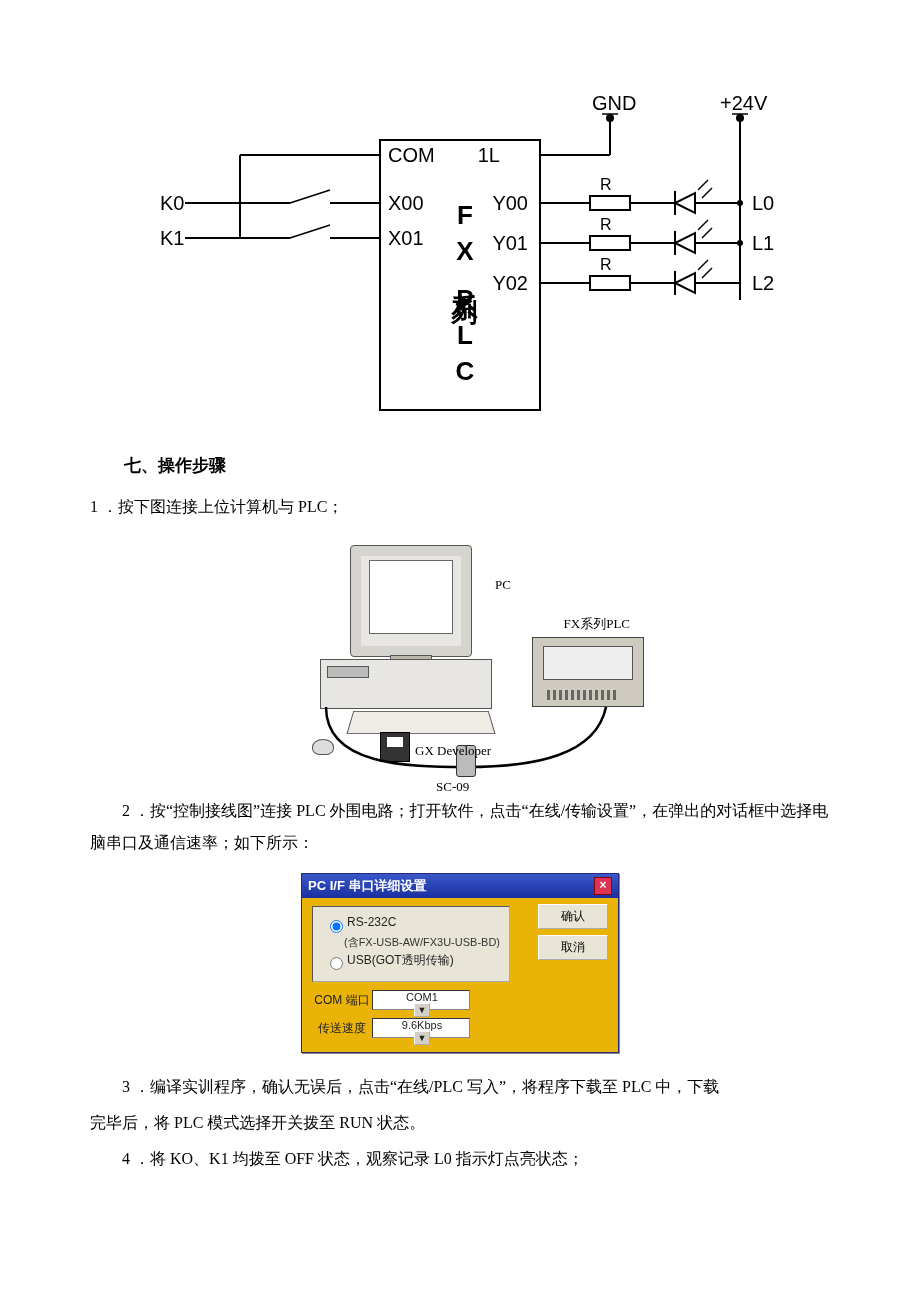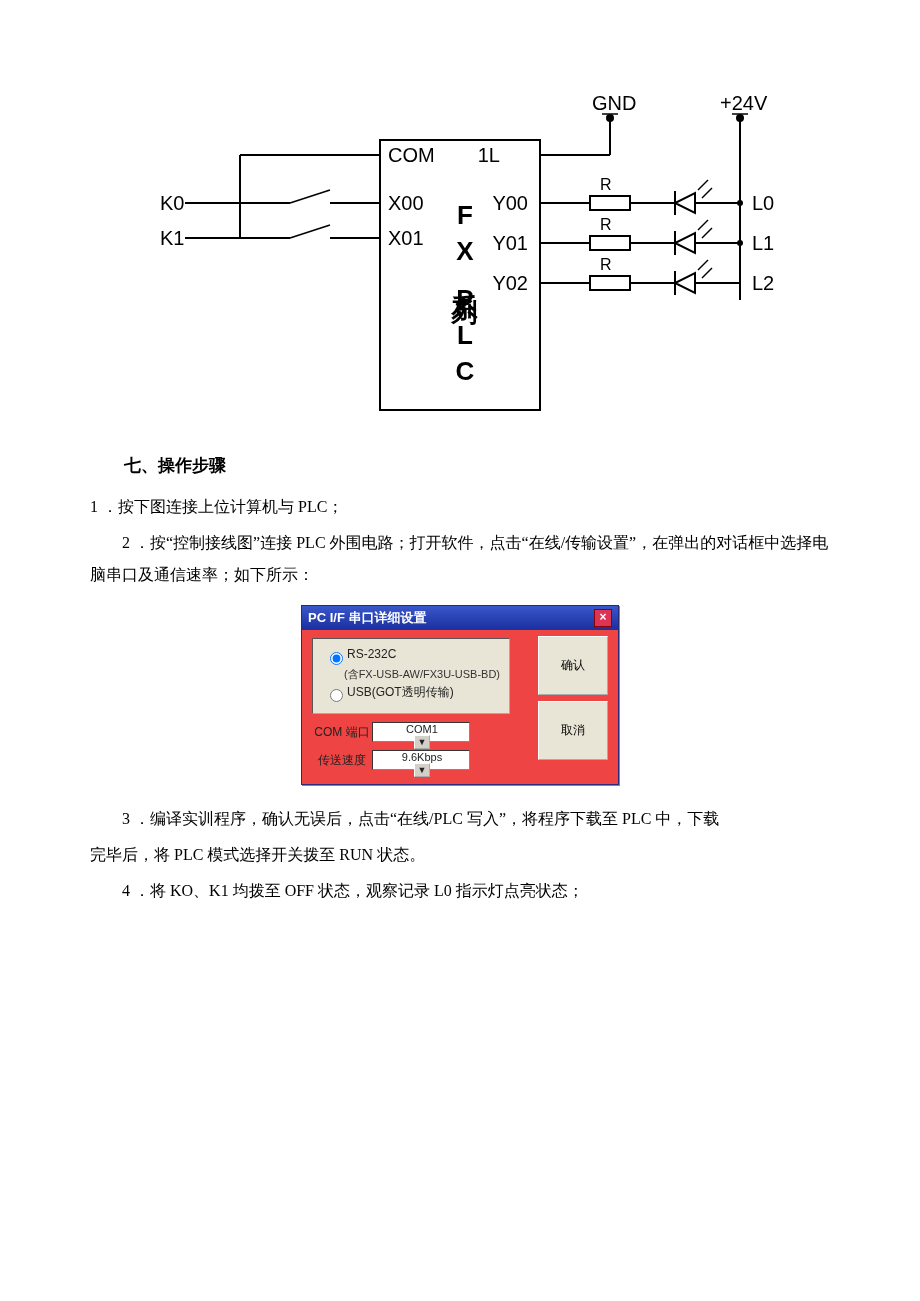--- a/index.html
+++ b/index.html
@@ -79,21 +79,21 @@
   .pc-plc .label.gx { left:155px; top:206px;}
   .pc-plc .label.plc{ right:30px; top:78px;}
   .pc-plc .label.sc { left:176px; bottom:-18px;}
 
   
   .dlg {
     position: relative;
     width: 316px;
     margin: 6px auto 10px auto;
     font-family: "SimSun","宋体",sans-serif;
-    background:#ef4444;
+    background:#eab308;
     border:1px solid #2a2a7c;
     box-shadow: 1px 1px 0 #888;
   }
   .dlg .titlebar{
     background: linear-gradient(#3a57c9,#1a2fa0);
     color:#fff; font-size:13px; font-weight:bold;
     padding:3px 6px; display:flex; justify-content:space-between; align-items:center;
   }
   .dlg .close{
     width:16px;height:16px;background:#d35; color:#fff; font-size:12px; line-height:14px; text-align:center; border:1px solid #800;
@@ -102,21 +102,21 @@
   .dlg .group{
     border:1px inset #aaa; padding:6px 6px 8px 10px; width:180px; background:#e9e5d6;
   }
   .dlg .radio-row{ margin:2px 0 4px 2px; display:flex; align-items:flex-start; }
   .dlg .radio-row input{ margin-right:4px; position:relative; top:2px;}
   .dlg .sub { margin-left:18px; font-size:11px; color:#333;}
   .dlg .btns{ position:absolute; right:10px; top:6px; width:70px; }
   .dlg .btn{
     display:block; width:100%; box-sizing:border-box;
     background:#e9e5d6; border:1px outset #fff; font-size:12px;
-    padding:20px 0; margin-bottom:6px; text-align:center; color:#000;
+    padding:3px 0; margin-bottom:6px; text-align:center; color:#000;
   }
   .dlg .field{ margin:8px 0 0 0; display:flex; align-items:center; }
   .dlg .field label{ width:60px; font-size:12px;}
   .dlg .field .combo{
     width:90px; height:18px; background:#fff; border:1px inset #888; font-size:11px;
     display:flex; justify-content:space-between; align-items:center; padding:0 2px 0 4px;flex-direction:column;
   }
   .dlg .field .combo .arrow{
     width:14px;height:14px;background:#d4d0c8;border:1px outset #fff;font-size:9px;line-height:12px;text-align:center;
   }
@@ -203,20 +203,41 @@
 
       <circle cx="610" cy="113" r="3" class="fill"></circle>
       <circle cx="610" cy="153" r="3" class="fill"></circle>
     </svg>
   </div>
 
   <div class="section-title">七、操作步骤</div>
 
   <p class="body no-indent">1 ．按下图连接上位计算机与 PLC；</p>
 
+  <div class="fig-center">
+    <div class="pc-plc">
+      <div class="monitor"></div>
+      <div class="stand"></div>
+      <div class="tower"></div>
+      <div class="keyboard"></div>
+      <div class="floppy"></div>
+      <div class="mouse"></div>
+      <div class="plc-unit"></div>
+      <div class="cable">
+        <svg viewBox="0 0 300 70">
+          <path d="M10,2 C 10,60 90,62 150,62 C 220,62 280,50 290,2" stroke="#000" stroke-width="2.5" fill="none"></path>
+        </svg>
+        <div class="adapter"></div>
+      </div>
+      <div class="label pc">PC</div>
+      <div class="label gx">GX Developer</div>
+      <div class="label plc">FX系列PLC</div>
+      <div class="label sc">SC-09</div>
+    </div>
+  </div>
 
   <p class="body">2 ．按“控制接线图”连接 PLC 外围电路；打开软件，点击“在线/传输设置”，在弹出的对话框中选择电脑串口及通信速率；如下所示：</p>
 
   <div class="fig-center">
     <div class="dlg">
       <div class="titlebar">
         <span>PC I/F 串口详细设置</span>
         <span class="close">×</span>
       </div>
       <div class="body">

